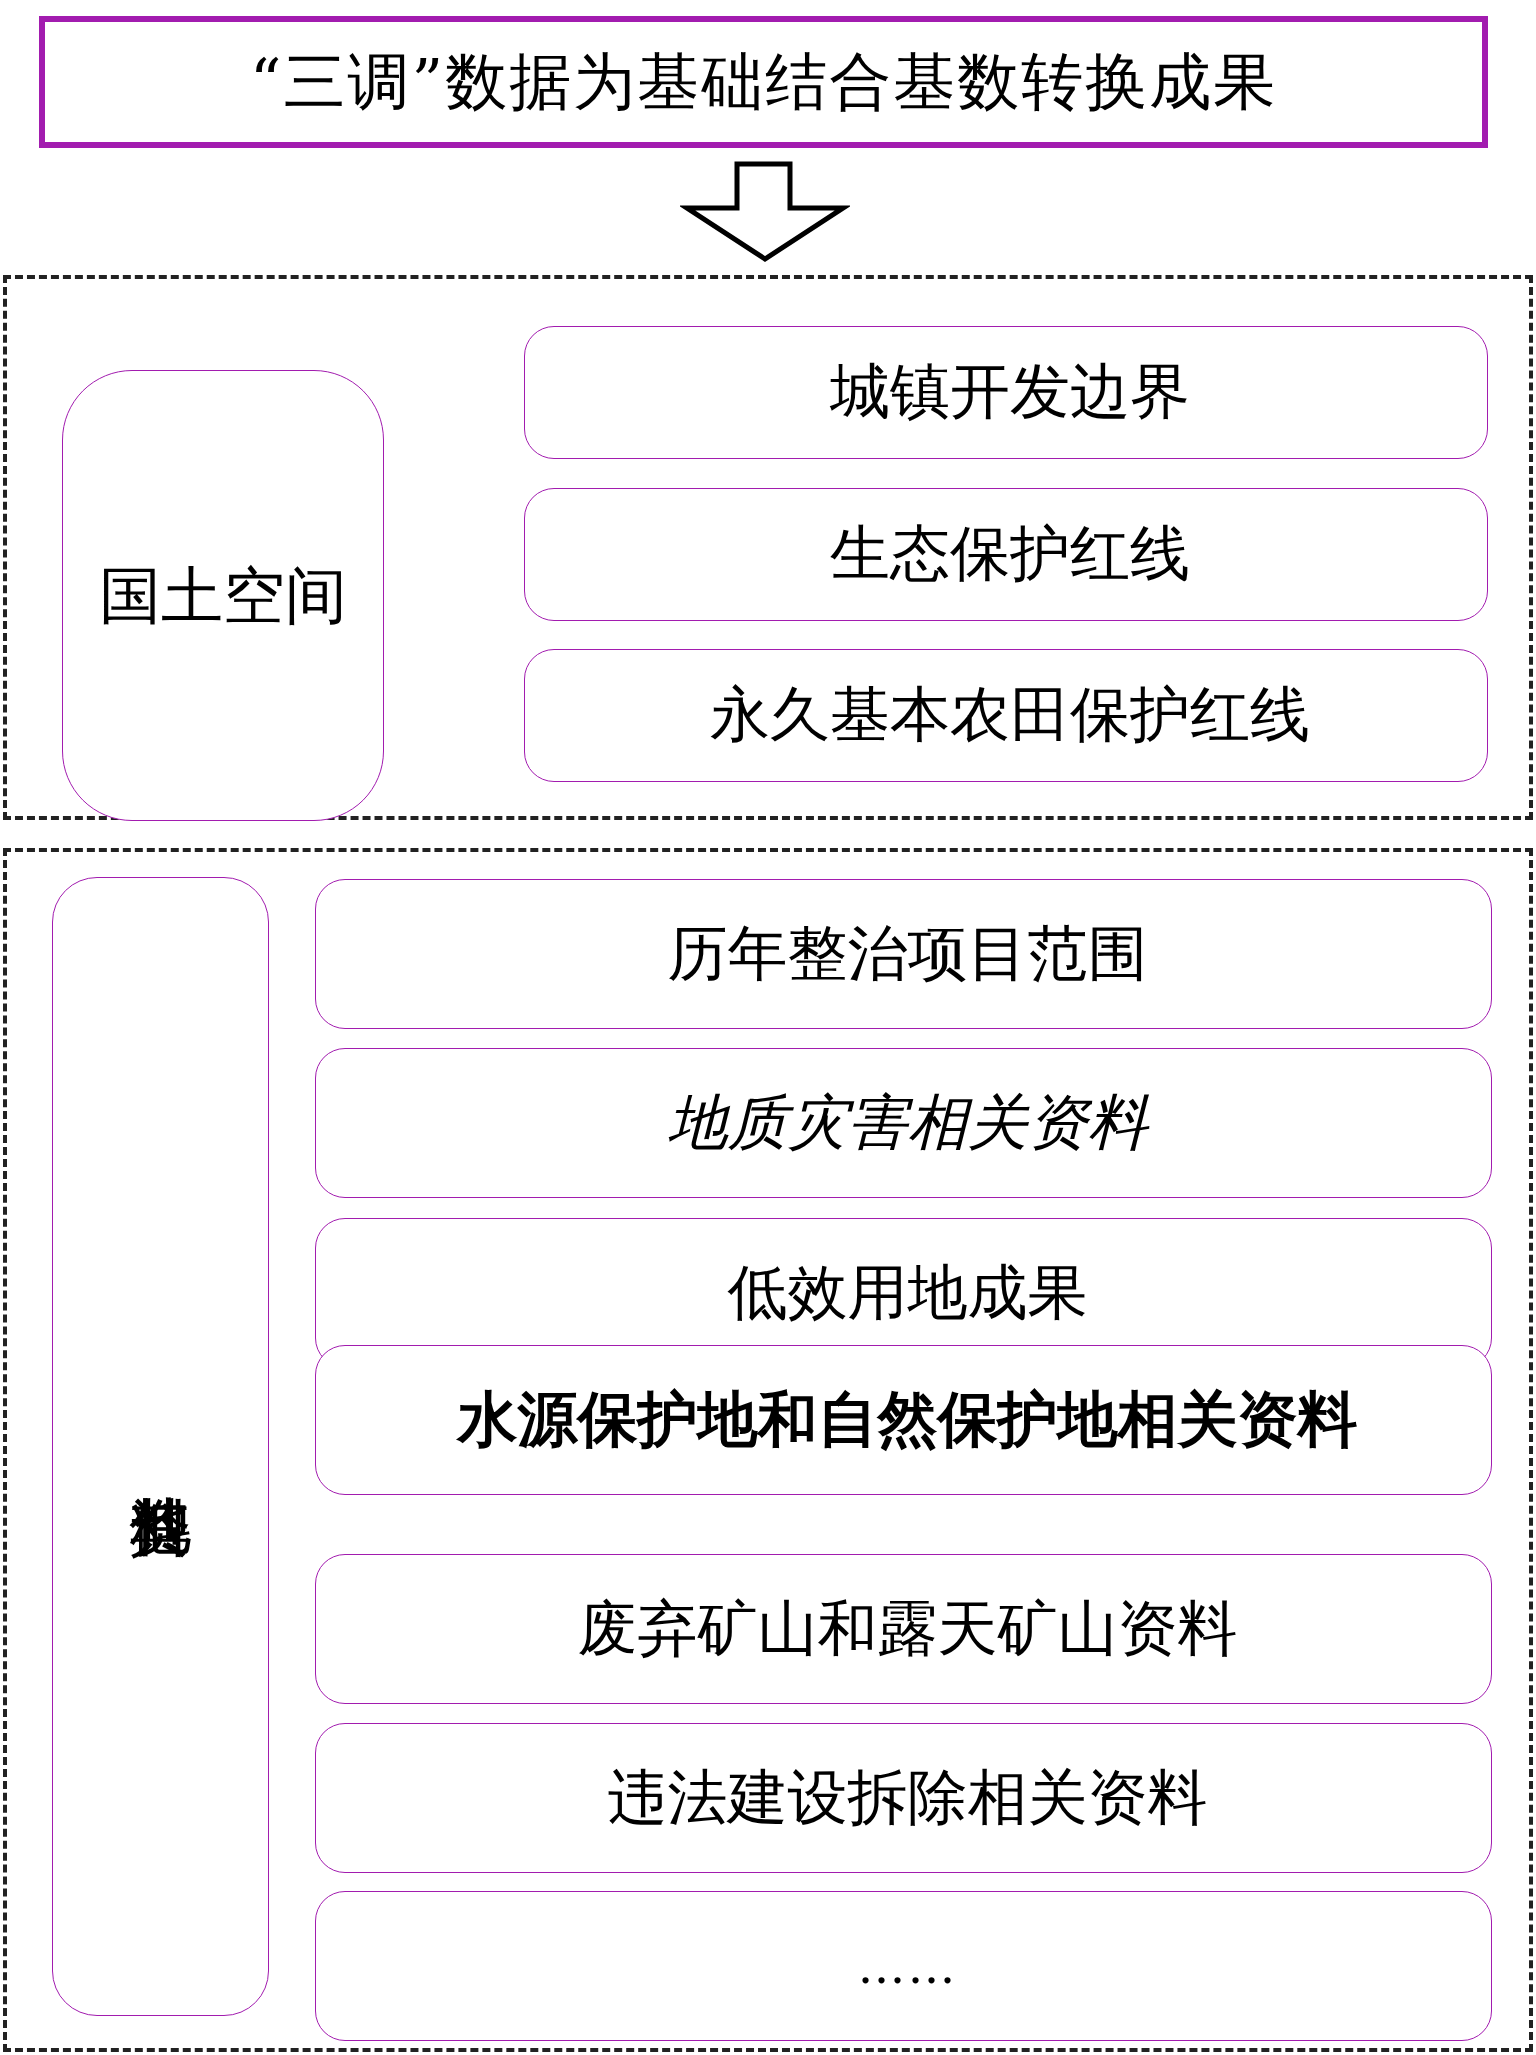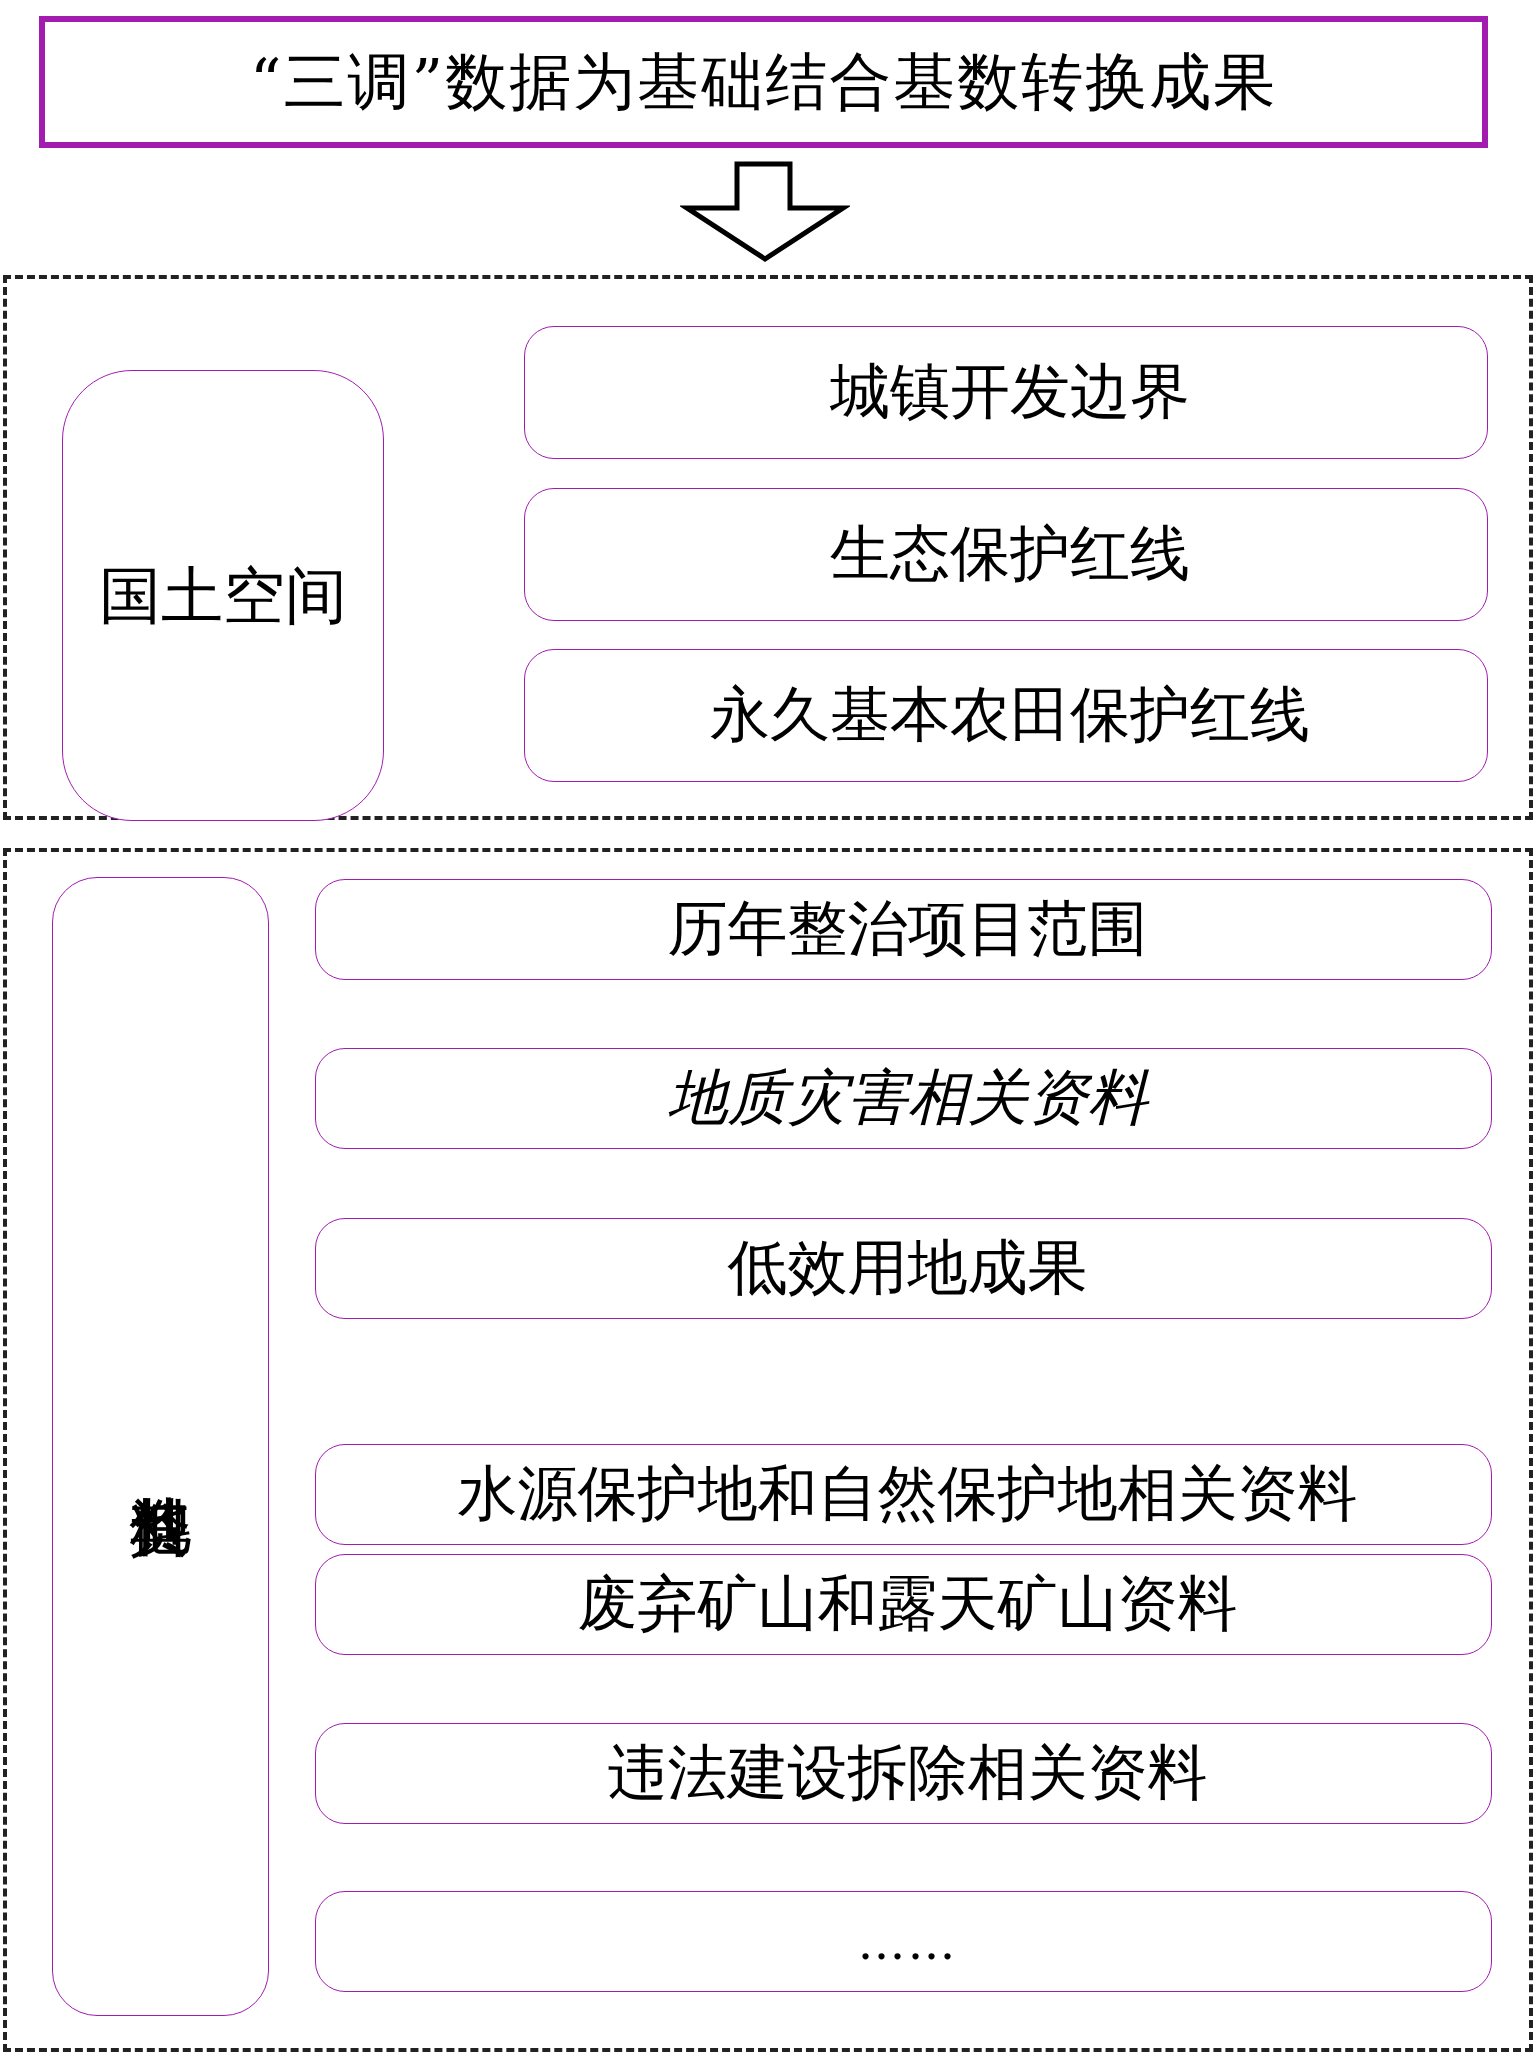--- a/index.html
+++ b/index.html
@@ -6,21 +6,21 @@
   body { width:1536px; height:2055px; position:relative; overflow:hidden;
          font-family: "DejaVu Serif", "Liberation Serif", serif; color:#000; }
   .box { position:absolute; box-sizing:border-box; border:1px solid #a21caf; background:#fff;
          display:flex; align-items:center; justify-content:center; text-align:center; }
   .top { left:39px; top:16px; width:1449px; height:132px; border-width:6px; font-size:62px; letter-spacing:2px; }
   .dashed { position:absolute; box-sizing:border-box; border:4px dashed #222; }
   .round { border-radius:30px; font-size:60px;padding-left:8px; }
   .left1 { left:62px; top:326px; width:322px; height:451px; border-radius:70px; font-size:62px; line-height:92px;margin-top:44px; }
   .left2 { left:52px; top:877px; width:217px; height:1139px; border-radius:45px; font-size:62px; line-height:62px; writing-mode:vertical-rl; text-orientation:upright; }
   .item1 { left:524px; width:964px; height:133px; }
-  .item2 { left:315px; width:1177px; height:101px; }
+  .item2 { left:315px; width:1177px; height:150px; }
   .dots { font-size:48px; letter-spacing:2px; }
   svg.arrow { position:absolute; left:680px; top:160px; }
 </style>
 </head>
 <body>
 
 <div class="box top">
   <span>“三调”数据为基础结合基数转换成果</span>
 </div>
 
@@ -54,21 +54,21 @@
 
 <div class="box round item2" style="top:879px;">
     <span>历年整治项目范围</span>
   </div>
 <div class="box round item2" style="top:1048px;font-style:italic;">
     <span>地质灾害相关资料</span>
   </div>
 <div class="box round item2" style="top:1218px;">
     <span>低效用地成果</span>
   </div>
-<div class="box round item2" style="top:1444px;">
+<div class="box round item2" style="top:1345px;font-weight:bold;">
     <span>水源保护地和自然保护地相关资料</span>
   </div>
 <div class="box round item2" style="top:1554px;">
     <span>废弃矿山和露天矿山资料</span>
   </div>
 <div class="box round item2" style="top:1723px;">
     <span>违法建设拆除相关资料</span>
   </div>
 <div class="box round item2 dots" style="top:1891px;">
     <span>……</span>

